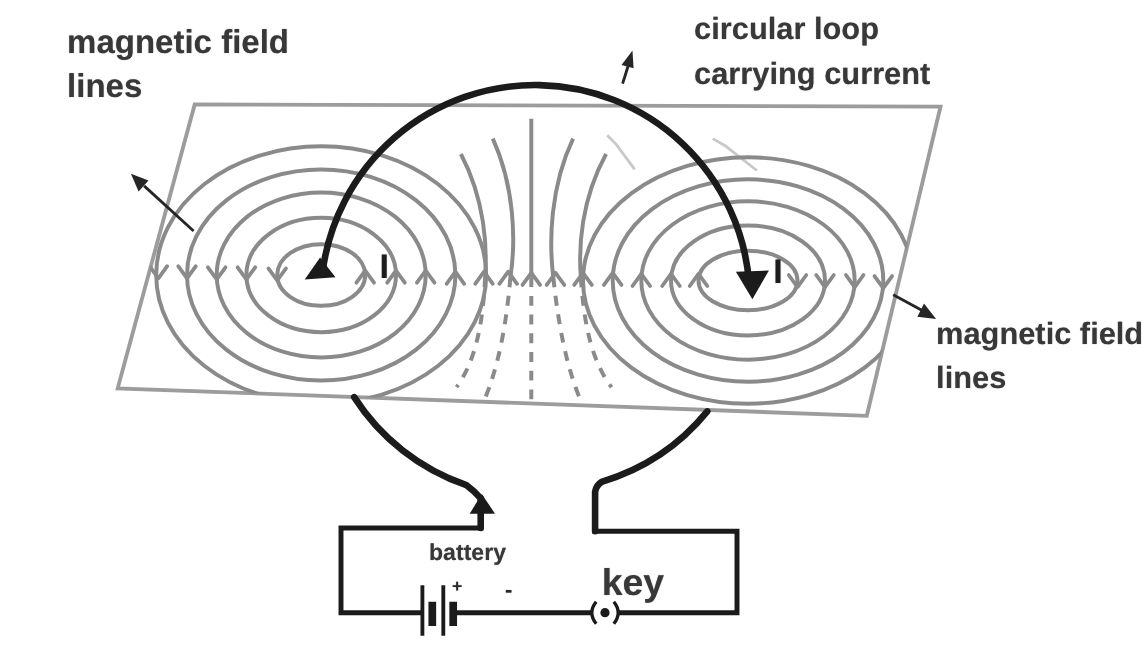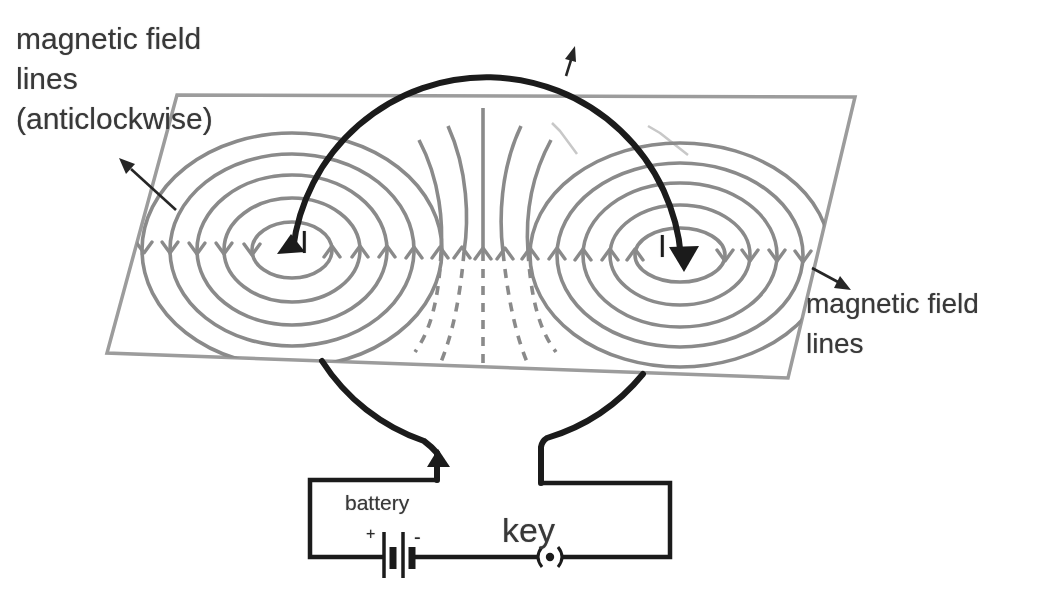--- a/index.html
+++ b/index.html
@@ -2,22 +2,22 @@
 <html><head>
 <meta charset="utf-8">
 <style>
   html,body{margin:0;padding:0;background:#fff;}
   #stage{
     position:relative;width:1044px;height:596px;background:#ffffff;overflow:hidden;
     font-family:"Liberation Sans","DejaVu Sans",sans-serif;
   }
   #diagram-svg{position:absolute;left:0;top:0;}
   .lbl{
-    position:absolute;color:var(--c-text,#383838);font-weight:normal;line-height:1;
-    text-shadow:0 0 1px rgba(56,56,56,.55);white-space:nowrap;
+    position:absolute;color:var(--c-text,#383838);font-weight:bold;line-height:1;
+    text-shadow:0 0 1px rgba(56,56,56,.55);white-space:nowrap;margin-left:45px;
   }
   .lbl .ln{display:block;}
   .lbl-left{left:16px;top:24px;font-size:30px;}
   .lbl-left .ln{margin-bottom:10px;}
   .lbl-loop{left:586px;top:12px;font-size:28px;}
   .lbl-loop .ln{margin-bottom:13px;}
   .lbl-right{left:806px;top:290px;font-size:28px;}
   .lbl-right .ln{margin-bottom:12px;}
   .lbl-current{left:268px;top:441px;font-size:28px;}
   .lbl-battery{left:345px;top:492px;font-size:21px;}
@@ -141,23 +141,26 @@
       <path class="leader" d="M 566 76 L 571 60"></path>
       <polygon class="leaderhead" points="575,46 576,62 565,59"></polygon>
       <path class="leader" d="M 812 268 L 838 282"></path>
       <polygon class="leaderhead" points="851,290 834,288 840,276"></polygon>
     </g>
   </svg>
 
   <div class="lbl lbl-left">
     <span class="ln">magnetic field</span>
     <span class="ln">lines</span>
-    <span class="ln">(anticlockwise)</span>
   </div>
 
+  <div class="lbl lbl-loop">
+    <span class="ln">circular loop</span>
+    <span class="ln">carrying current</span>
+  </div>
 
   <div class="lbl lbl-right">
     <span class="ln">magnetic field</span>
     <span class="ln">lines</span>
   </div>
 
   <div class="lbl lbl-battery">battery</div>
   <div class="lbl lbl-key">key</div>
 
   <div class="lbl lbl-ileft">I</div>

